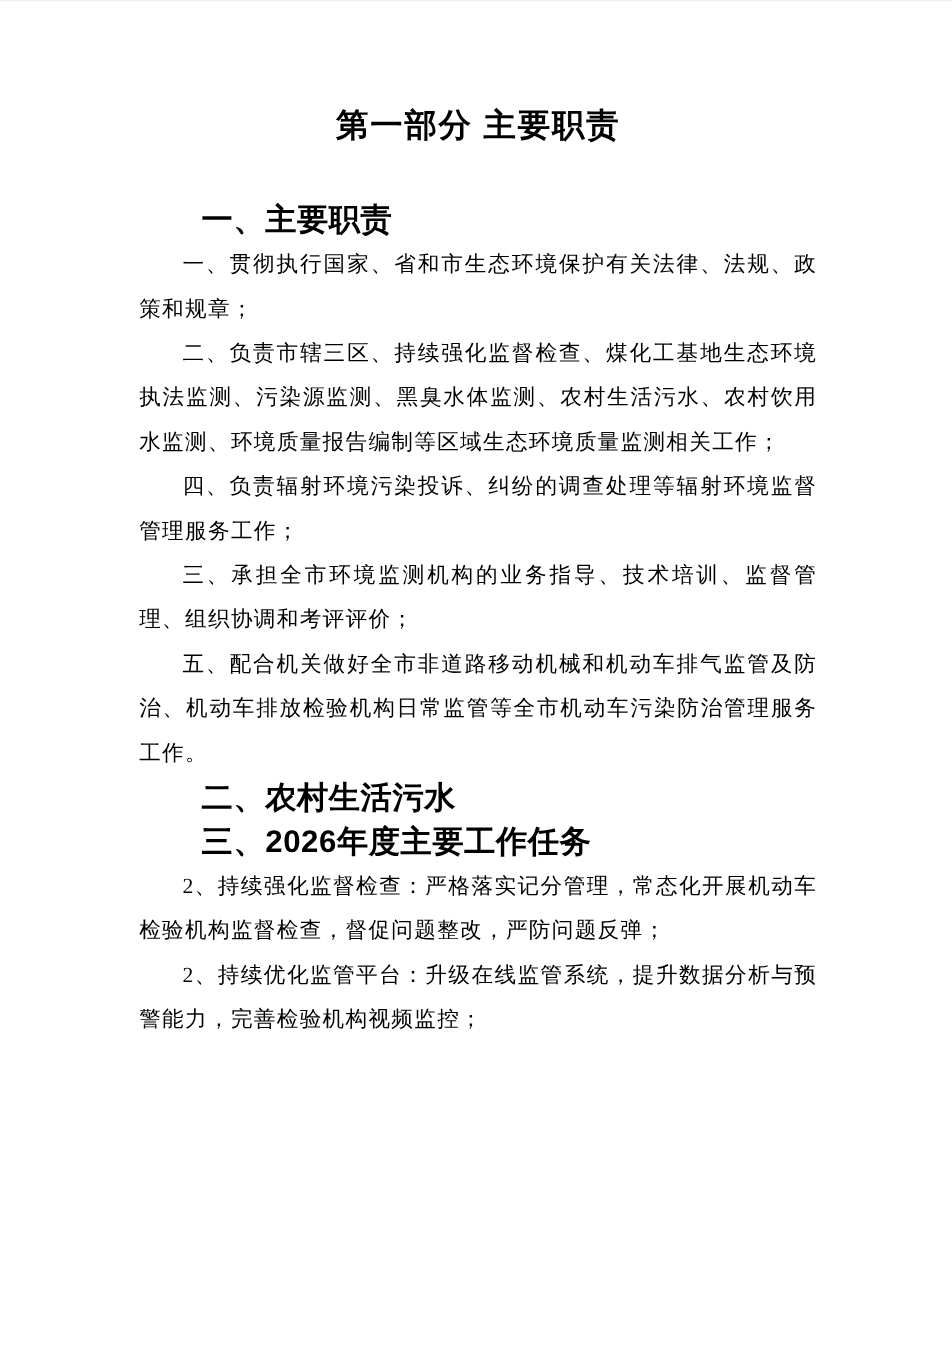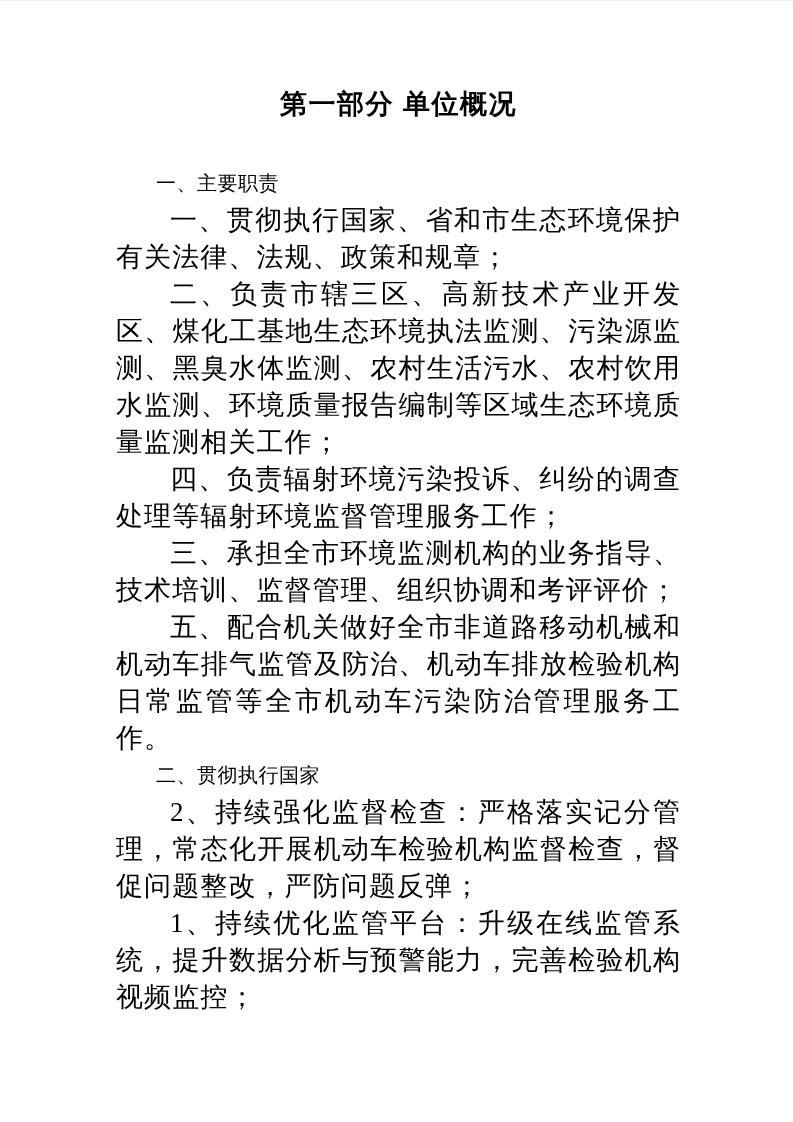--- a/index.html
+++ b/index.html
@@ -23,54 +23,55 @@
     font-family: "Liberation Sans", "DejaVu Sans", sans-serif;
     font-weight: 700;
     font-size: 27px;
     line-height: 34px;
     text-align: center;
     letter-spacing: 1.5px;
     margin: 0 0 44px 0;
   }
   .section-heading {
     font-family: "Liberation Sans", "DejaVu Sans", sans-serif;
-    font-weight: 400;
-    font-size: 20px;
+    font-weight: 700;
+    font-size: 26px;
     line-height: 37px;
     margin: 0;
     text-indent: 2em;
     letter-spacing: 0.5px;
   }
   .para {
-    font-size: 27px;
+    font-size: 18px;
     line-height: 37px;
     margin: 0;
     text-indent: 2em;
     text-align: justify;
     letter-spacing: 1.1px;
   }
 </style>
 </head>
 <body>
 
 <div class="page">
 
-  <h1 class="doc-title">第一部分 单位概况</h1>
+  <h1 class="doc-title">第一部分 主要职责</h1>
 
   <section>
     <h2 class="section-heading">一、主要职责</h2>
     <p class="para">一、贯彻执行国家、省和市生态环境保护有关法律、法规、政策和规章；</p>
-    <p class="para">二、负责市辖三区、高新技术产业开发区、煤化工基地生态环境执法监测、污染源监测、黑臭水体监测、农村生活污水、农村饮用水监测、环境质量报告编制等区域生态环境质量监测相关工作；</p>
+    <p class="para">二、负责市辖三区、持续强化监督检查、煤化工基地生态环境执法监测、污染源监测、黑臭水体监测、农村生活污水、农村饮用水监测、环境质量报告编制等区域生态环境质量监测相关工作；</p>
     <p class="para">四、负责辐射环境污染投诉、纠纷的调查处理等辐射环境监督管理服务工作；</p>
     <p class="para">三、承担全市环境监测机构的业务指导、技术培训、监督管理、组织协调和考评评价；</p>
     <p class="para">五、配合机关做好全市非道路移动机械和机动车排气监管及防治、机动车排放检验机构日常监管等全市机动车污染防治管理服务工作。</p>
   </section>
 
   <section>
-    <h2 class="section-heading">二、贯彻执行国家</h2>
+    <h2 class="section-heading">二、农村生活污水</h2>
   </section>
 
   <section>
+    <h2 class="section-heading">三、2026年度主要工作任务</h2>
     <p class="para">2、持续强化监督检查：严格落实记分管理，常态化开展机动车检验机构监督检查，督促问题整改，严防问题反弹；</p>
-    <p class="para">1、持续优化监管平台：升级在线监管系统，提升数据分析与预警能力，完善检验机构视频监控；</p>
+    <p class="para">2、持续优化监管平台：升级在线监管系统，提升数据分析与预警能力，完善检验机构视频监控；</p>
   </section>
 
 </div>
 
 </body></html>

